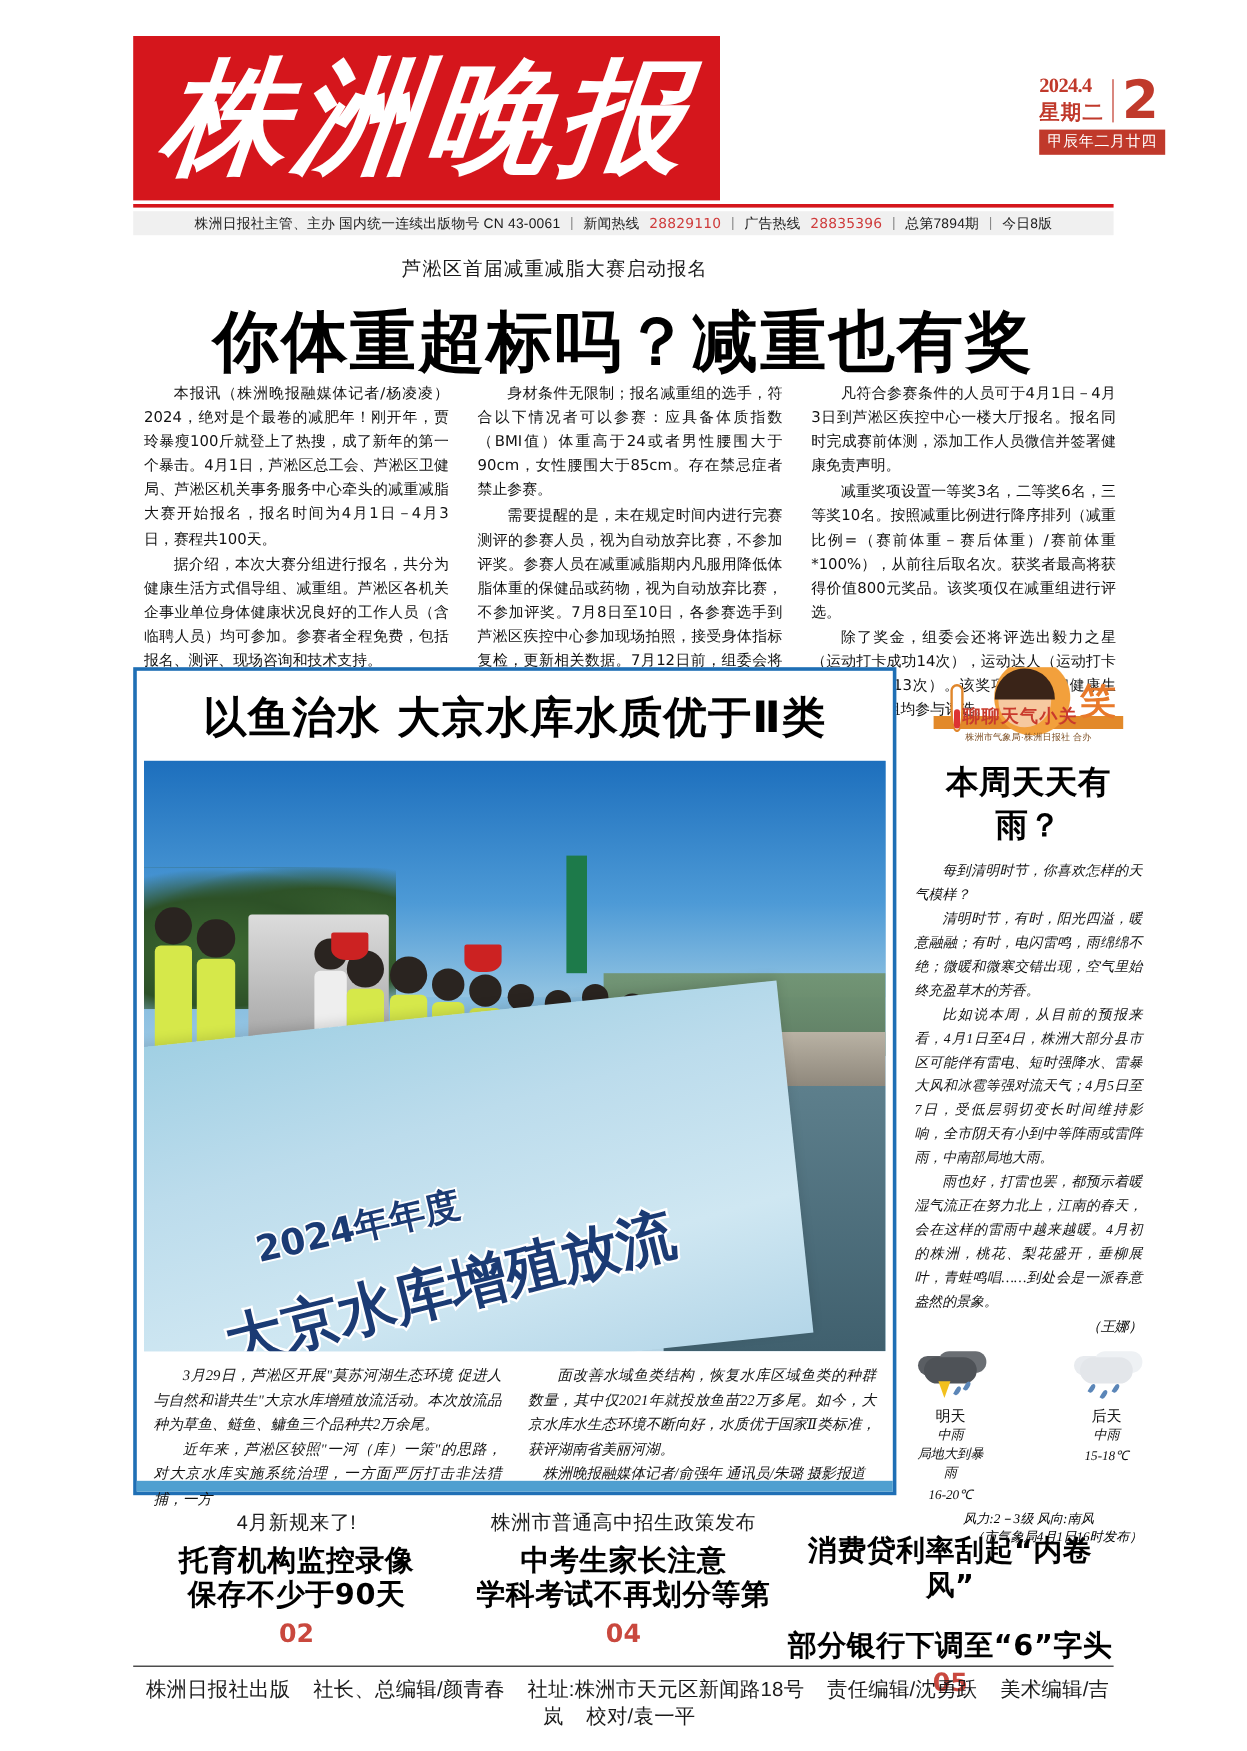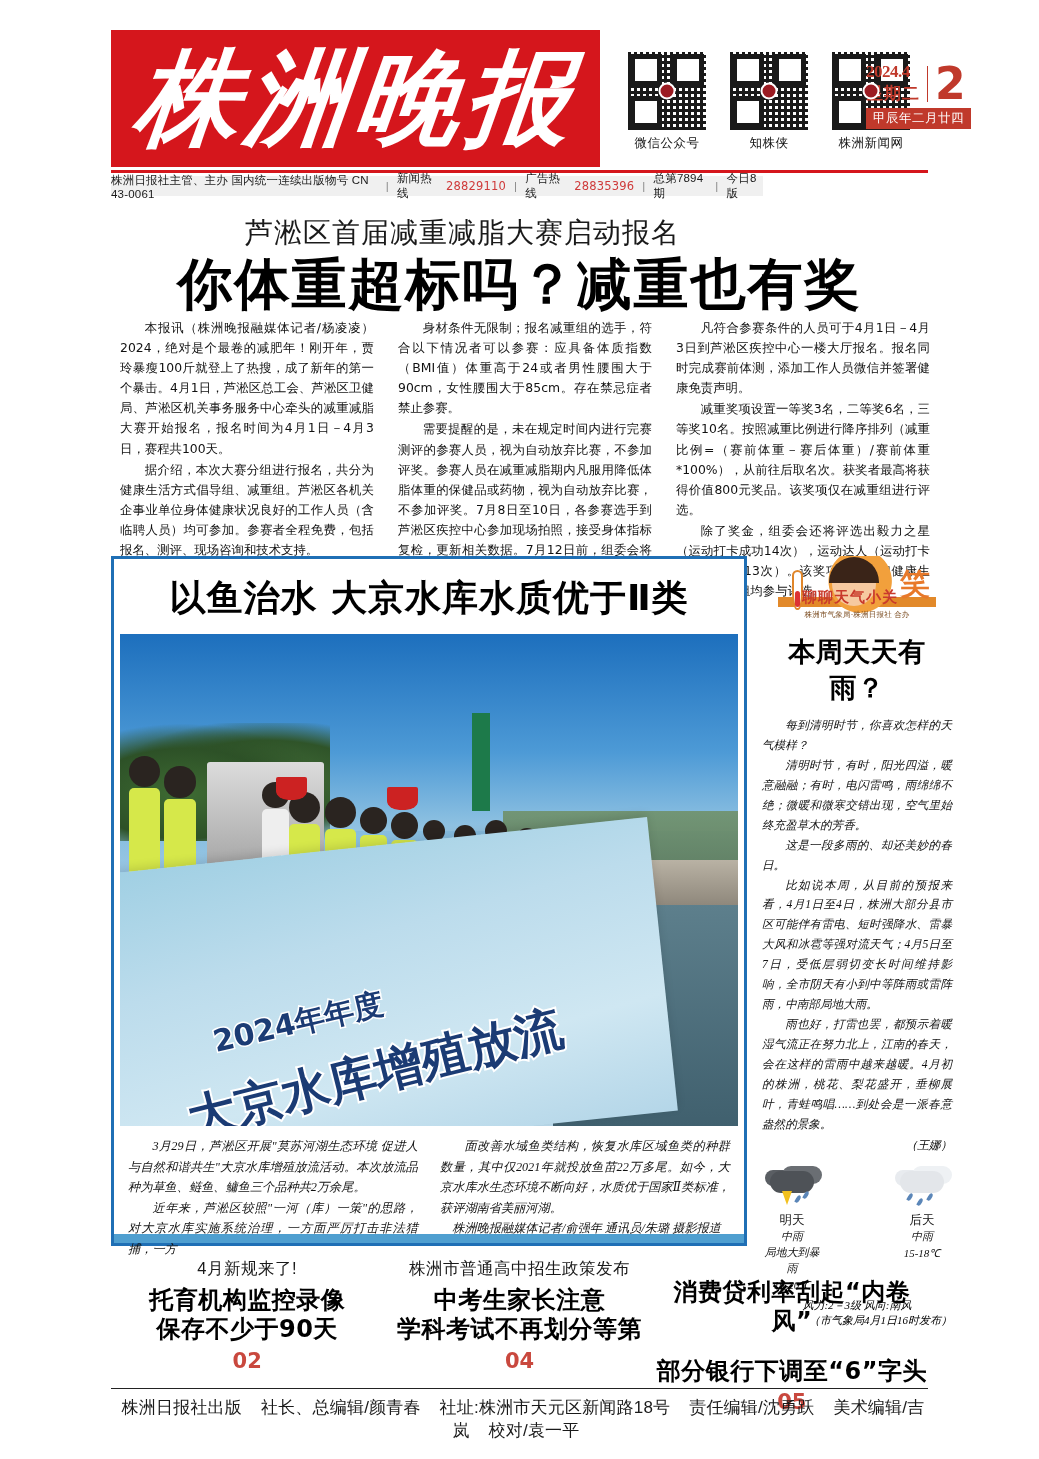--- a/index.html
+++ b/index.html
@@ -57,31 +57,31 @@
   .date-sep { width:1px; height:36px; background:#c0392b; margin:0 7px; }
   .date-big { font-size:44px; font-weight:bold; color:#c0392b; line-height:0.85; font-family:"DejaVu Sans",sans-serif; }
   .date-lunar {
     margin-top:3px; background:#c0392b; color:#fff; font-size:12.5px;
     text-align:center; padding:2px 3px; letter-spacing:0.5px; white-space:nowrap;
   }
 
   
   .rulebar { position:absolute; left:111px; top:170px; width:817px; height:2.5px; background:#d5161c; }
   .infobar {
-    position:absolute; left:111px; top:176px; width:652px; height:20px;
+    position:absolute; left:111px; top:176px; width:817px; height:20px;
     background:#f0f0f0; display:flex; align-items:center; justify-content:center;
     font-size:11.5px; color:#1a1a1a; letter-spacing:0.2px; gap:8px;
   }
   .infobar .sepv { color:#888; }
   .infobar .red { color:#cf3a3a; font-family:"DejaVu Sans",sans-serif; }
 
   
   .kicker {
     position:absolute; left:0; top:214px; width:925px; text-align:center;
-    font-size:28px; color:#1a1a1a; letter-spacing:1px; font-weight:300;
+    font-size:16px; color:#1a1a1a; letter-spacing:1px; font-weight:300;
   }
   .lead-headline {
     position:absolute; left:0; top:248px; width:1039px; text-align:center;
     font-size:55px; font-weight:bold; color:#000; letter-spacing:2px;
     font-family:"DejaVu Sans","Liberation Sans",sans-serif;
   }
 
   .lead-cols {
     position:absolute; left:120px; top:318px; width:810px; height:200px;
     display:flex; gap:24px;
@@ -239,43 +239,20 @@
 </head>
 <body>
 
 <div class="page">
 
   <div class="masthead">
     <div class="logo-box">
       <div class="logo-text">株洲晚报</div>
     </div>
 
-    <div class="qr-group">
-      <div class="qr-item">
-        <div class="qr-code">
-            <div class="qr-inner"></div>
-            <div class="qr-dot"></div>
-          </div>
-        <div class="qr-label">微信公众号</div>
-      </div>
-      <div class="qr-item">
-        <div class="qr-code">
-            <div class="qr-inner"></div>
-            <div class="qr-dot"></div>
-          </div>
-        <div class="qr-label">知株侠</div>
-      </div>
-      <div class="qr-item">
-        <div class="qr-code">
-            <div class="qr-inner"></div>
-            <div class="qr-dot"></div>
-          </div>
-        <div class="qr-label">株洲新闻网</div>
-      </div>
-    </div>
 
     <div class="datebox">
       <div class="date-row">
         <div class="date-left">
           <div class="date-ym">2024.4</div>
           <div class="date-dow">星期二</div>
         </div>
         <div class="date-sep"></div>
         <div class="date-big">2</div>
       </div>
@@ -407,21 +384,20 @@
         <div class="w-name">聊聊天气小关</div>
         <div class="w-sub">株洲市气象局·株洲日报社 合办</div>
       </div>
     </div>
 
     <div class="w-title">本周天天有雨？</div>
 
     <div class="w-body">
       <p>每到清明时节，你喜欢怎样的天气模样？</p>
       <p>清明时节，有时，阳光四溢，暖意融融；有时，电闪雷鸣，雨绵绵不绝；微暖和微寒交错出现，空气里始终充盈草木的芳香。</p>
-      <p>这是一段多雨的、却还美妙的春日。</p>
       <p>比如说本周，从目前的预报来看，4月1日至4日，株洲大部分县市区可能伴有雷电、短时强降水、雷暴大风和冰雹等强对流天气；4月5日至7日，受低层弱切变长时间维持影响，全市阴天有小到中等阵雨或雷阵雨，中南部局地大雨。</p>
       <p>雨也好，打雷也罢，都预示着暖湿气流正在努力北上，江南的春天，会在这样的雷雨中越来越暖。4月初的株洲，桃花、梨花盛开，垂柳展叶，青蛙鸣唱……到处会是一派春意盎然的景象。</p>
       <div class="w-author">（王娜）</div>
     </div>
 
     <div class="forecast">
       <div class="fc">
         <div class="fc-icon">
           <div class="cloudy cloud-dark"></div>
           <div class="bolt"></div>

